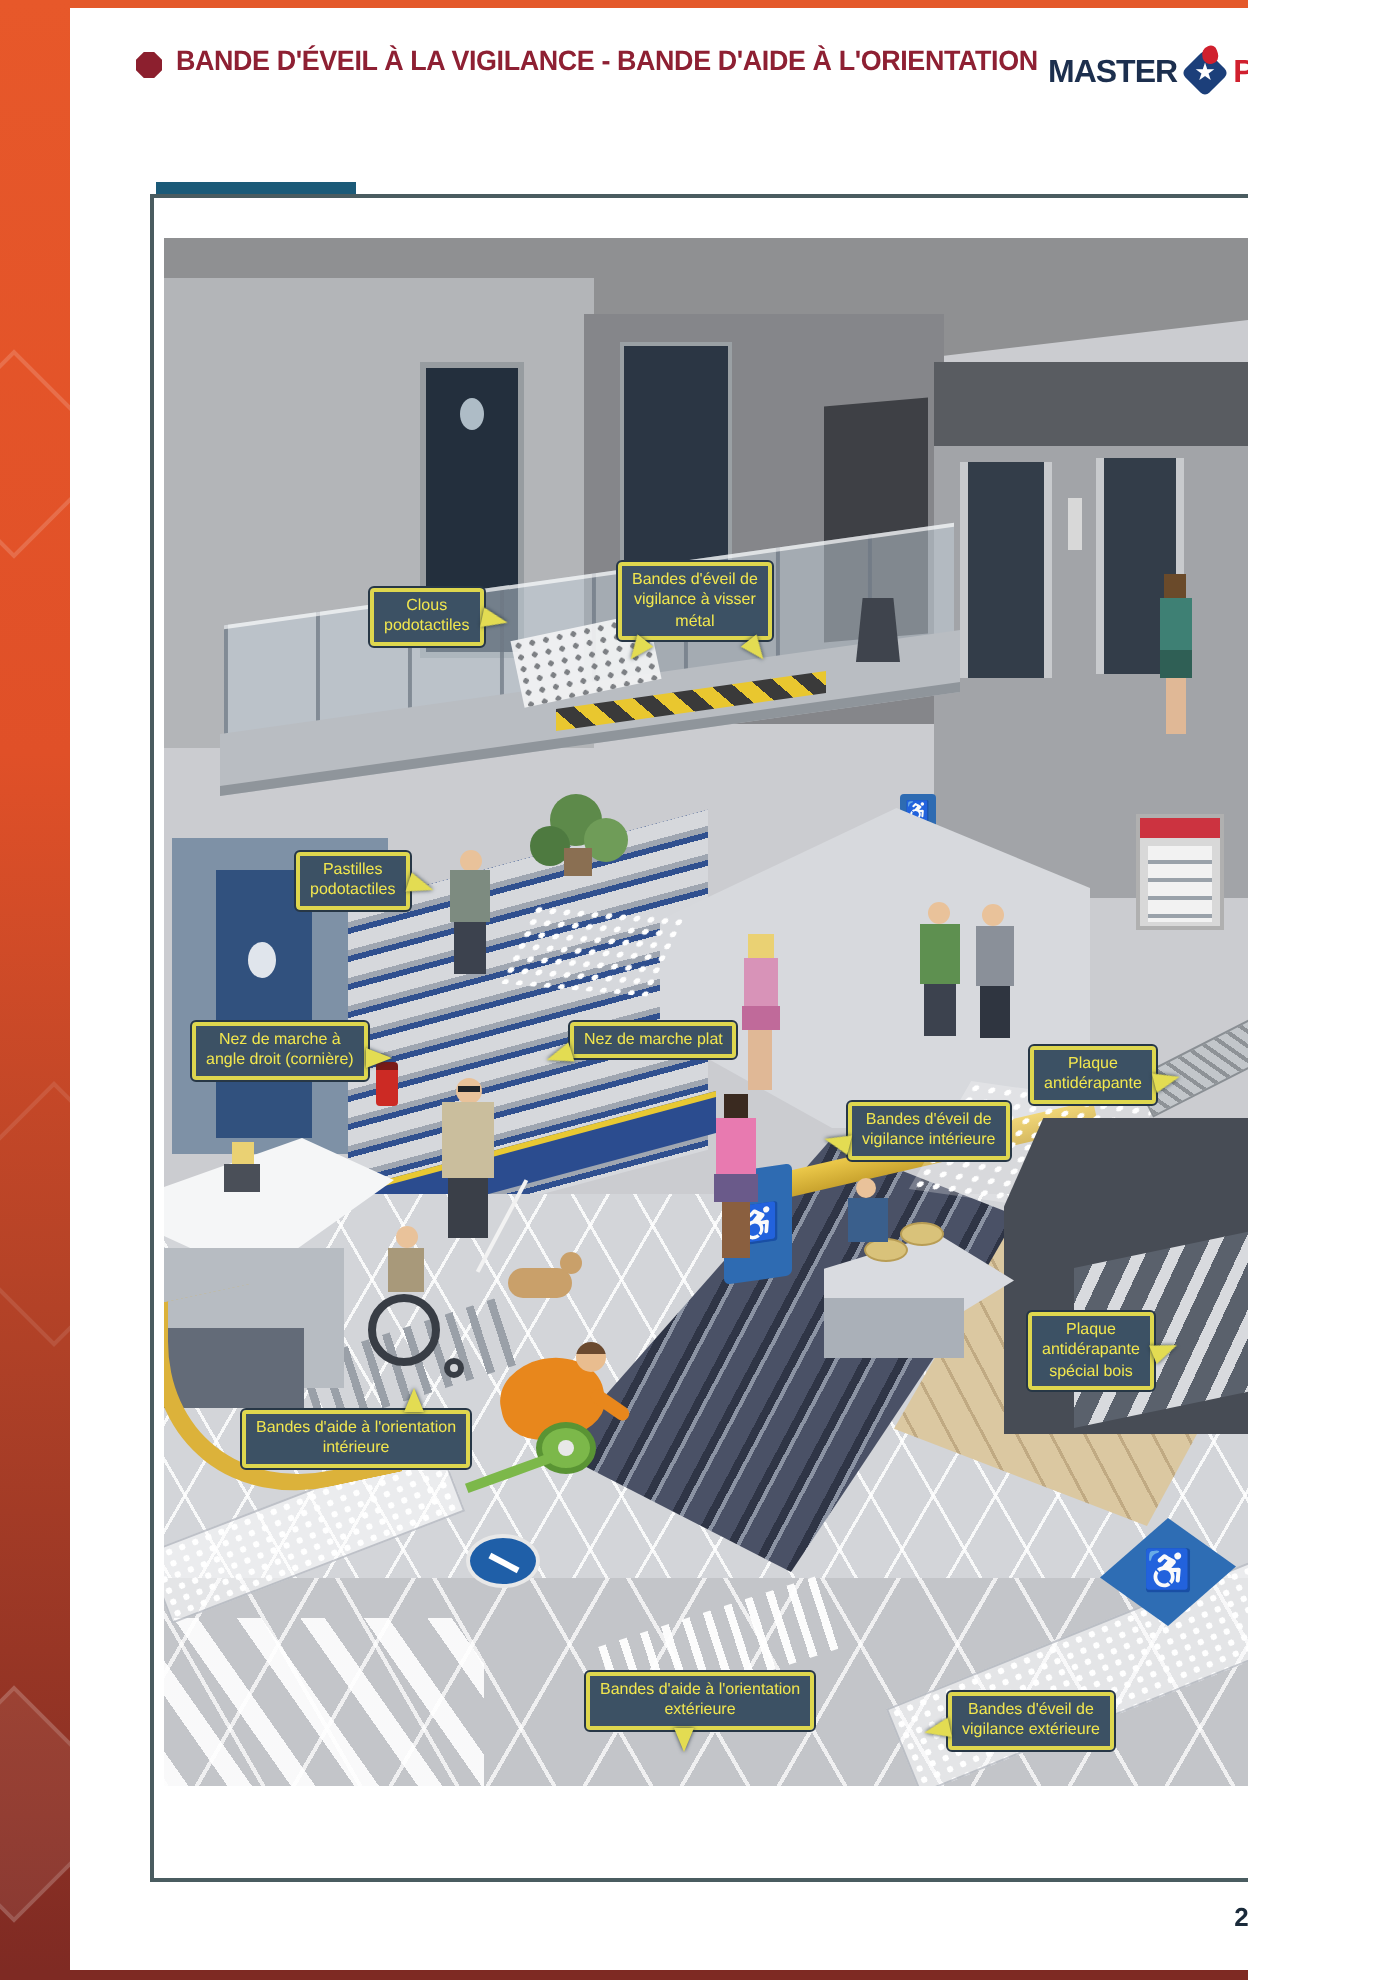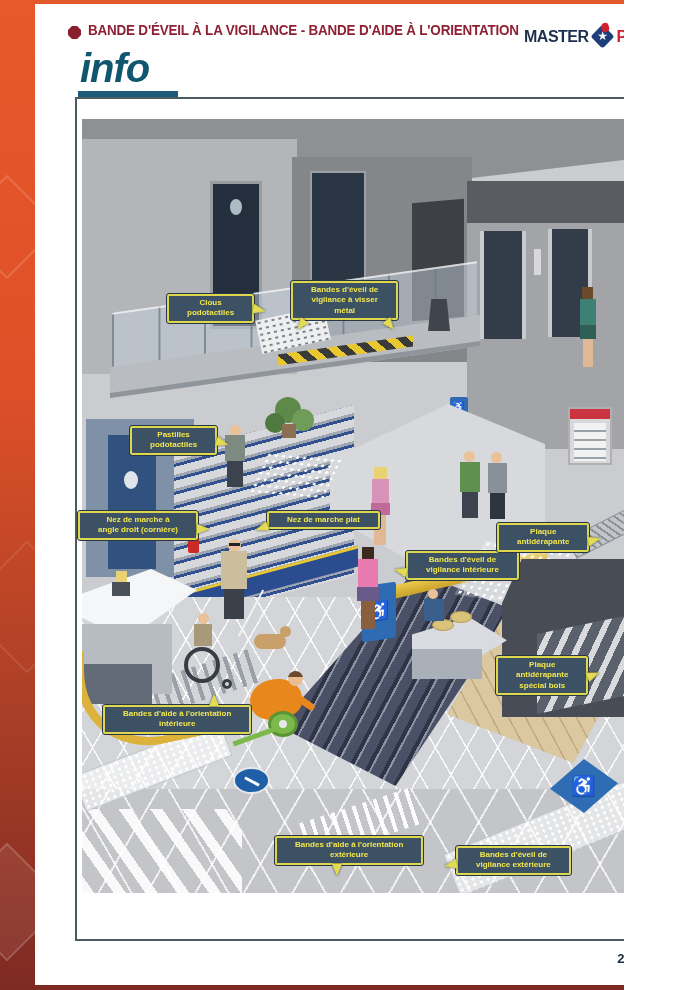--- a/index.html
+++ b/index.html
@@ -220,22 +220,22 @@
   .wheel-big { left:102px; top:528px; width:36px; height:36px; border:4px solid #383d45; border-radius:50%; box-sizing:border-box; }
   .wheel-sm { left:140px; top:560px; width:10px; height:10px; border:3px solid #383d45; border-radius:50%; box-sizing:border-box; }
   .p-recep-h { left:34px; top:452px; width:11px; height:11px; background:#ead173; }
   .p-recep-b { left:30px; top:463px; width:18px; height:14px; background:#4a4f58; }
   .p-navy-h { left:346px; top:470px; width:10px; height:10px; }
   .p-navy-b { left:342px; top:480px; width:20px; height:22px; background:#3a5f8c; }
 
   
   .callout-layer { position:absolute; left:0; top:0; width:700px; height:990px; pointer-events:none; }
   .callout { position:absolute; background:#3c5164; border:2px solid #ded74e; outline:1px solid #273746;
-      border-radius:2px; padding:2px 18px; color:#f2e74e; font-size:8px; font-weight:bold; line-height:1.3;
-      text-align:center; white-space:pre-line; box-sizing:border-box; }
+      border-radius:2px; padding:2px 5px; color:#f2e74e; font-size:8px; font-weight:normal; line-height:1.3;
+      text-align:center; white-space:pre-line; box-sizing:border-box;margin-left:18px; }
   .pt { position:absolute; width:0; height:0; filter:drop-shadow(0 0 1px rgba(30,45,55,.9)); }
   .pt-r { border-top:5px solid transparent; border-bottom:5px solid transparent; border-left:13px solid #e3dc52; right:-14px; }
   .pt-l { border-top:5px solid transparent; border-bottom:5px solid transparent; border-right:13px solid #e3dc52; left:-14px; }
   .pt-u { border-left:5px solid transparent; border-right:5px solid transparent; border-bottom:12px solid #e3dc52; top:-13px; }
   .pt-d { border-left:5px solid transparent; border-right:5px solid transparent; border-top:12px solid #e3dc52; bottom:-13px; }
   .c1 { left:167px; top:294px; }  .c1 .pt-r { top:9px; transform:rotate(12deg); }
   .c2 { left:291px; top:281px; }
   .c2 .pt-d.p-left { left:3px; transform:rotate(38deg); }
   .c2 .pt-d.p-right { left:auto; right:1px; transform:rotate(-38deg); }
   .c3 { left:130px; top:426px; }  .c3 .pt-r { top:10px; transform:rotate(18deg); }
@@ -283,21 +283,20 @@
   <div class="header-title">BANDE D'ÉVEIL À LA VIGILANCE - BANDE D'AIDE À L'ORIENTATION</div>
   <div class="brand">
     <span class="brand-master">MASTER</span>
     <span class="brand-mark">
       <span class="bm-blue"></span>
       <span class="bm-star">★</span>
       <span class="bm-red"></span>
     </span>
     <span class="brand-pro">PRO</span>
   </div>
-  <div class="info-word">info</div>
   <div class="info-bar"></div>
 
   <div class="illus-frame"></div>
   <div class="stage">
     <div class="abs ceil"></div>
     <div class="abs wall-left"></div>
     <div class="abs door1"></div>
     <div class="abs door1-win"></div>
     <div class="abs wall-mid"></div>
     <div class="abs door2"></div>

